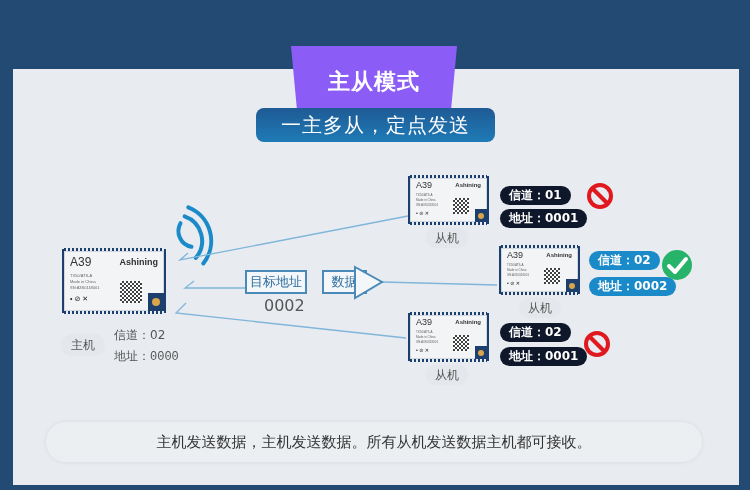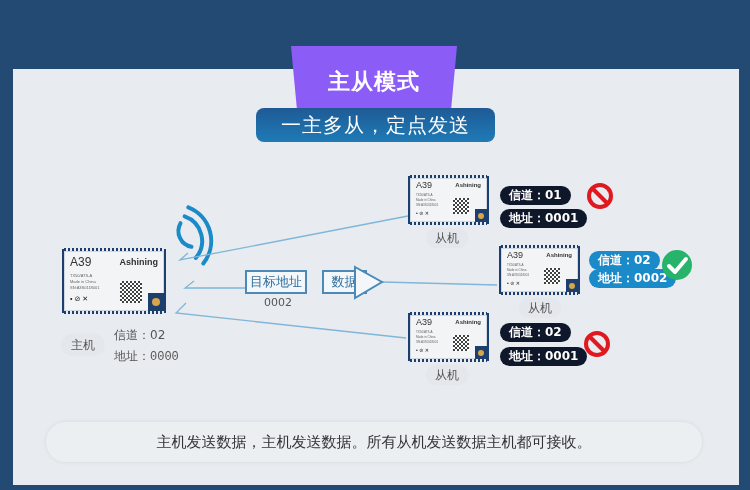--- a/index.html
+++ b/index.html
@@ -73,21 +73,21 @@
     white-space: nowrap;
   }
   .pill.grey { background: #0f172a; }
   .pill.blue { background: #1a8ac8; }
   .no-icon, .ok-icon { position: absolute; }
   .packet-box {
     position: absolute; height: 24px; border: 2px solid #4b8ab8;
     background: #f4f7fa; color: #2f6e9d; font-size: 13px;
     display: flex; align-items: center; justify-content: center; box-sizing: border-box;
   }
-  .packet-addr { position: absolute; color: #555; font-size: 11px; }
+  .packet-addr { position: absolute; color: #555; font-size: 16px; }
   .footer-bar {
     position: absolute; left: 46px; top: 422px; width: 656px; height: 40px;
     border-radius: 20px; background: #eceff2;
     box-shadow: 0 0 4px rgba(0,0,0,0.08);
     color: #333; font-size: 15px;
     display: flex; align-items: center; justify-content: center;
   }
   svg.lines { position: absolute; left: 0; top: 0; z-index: 1; }
 </style>
 </head>
@@ -165,21 +165,21 @@
   <div class="m-small" style="top:20px; font-size:3px;">Made in China</div>
   <div class="m-small" style="top:25px; font-size:3px;">SN:A3S0118001</div>
   <div class="m-logo" style="top:32px; font-size:5px;">• ⊘ ✕</div>
   <div class="m-qr" style="left:43px; top:20px; width:16px; height:16px;"></div>
   <div class="m-ant" style="width:12px; height:13px;">
       <span style="width:6px;height:6px;"></span>
     </div>
 </div>
 <div class="role-pill" style="left:520px; top:299px; width:40px; height:18px;">从机</div>
 <div class="pill blue" style="left:589px; top:251px;">信道：02</div>
-<div class="pill blue" style="left:589px; top:269px;text-align:right;">地址：0002</div>
+<div class="pill blue" style="left:589px; top:277px;text-align:right;">地址：0002</div>
 <svg class="ok-icon" style="left:661px; top:249px;" width="32" height="32" viewBox="0 0 32 32">
   <circle cx="16" cy="16" r="15" fill="#27b36a"></circle>
   <polyline points="8,17 14,23 25,10" fill="none" stroke="#fff" stroke-width="4" stroke-linecap="round" stroke-linejoin="round"></polyline>
 </svg>
 
 <div class="module" style="left:408px; top:313px; width:77px; height:44px;">
   <div class="m-name" style="font-size:9px; top:2px;">A39</div>
   <div class="m-brand" style="font-size:6px; top:4px;">Ashining</div>
   <div class="m-small" style="top:15px; font-size:3px;">TX50/ATS-A</div>
   <div class="m-small" style="top:20px; font-size:3px;">Made in China</div>

